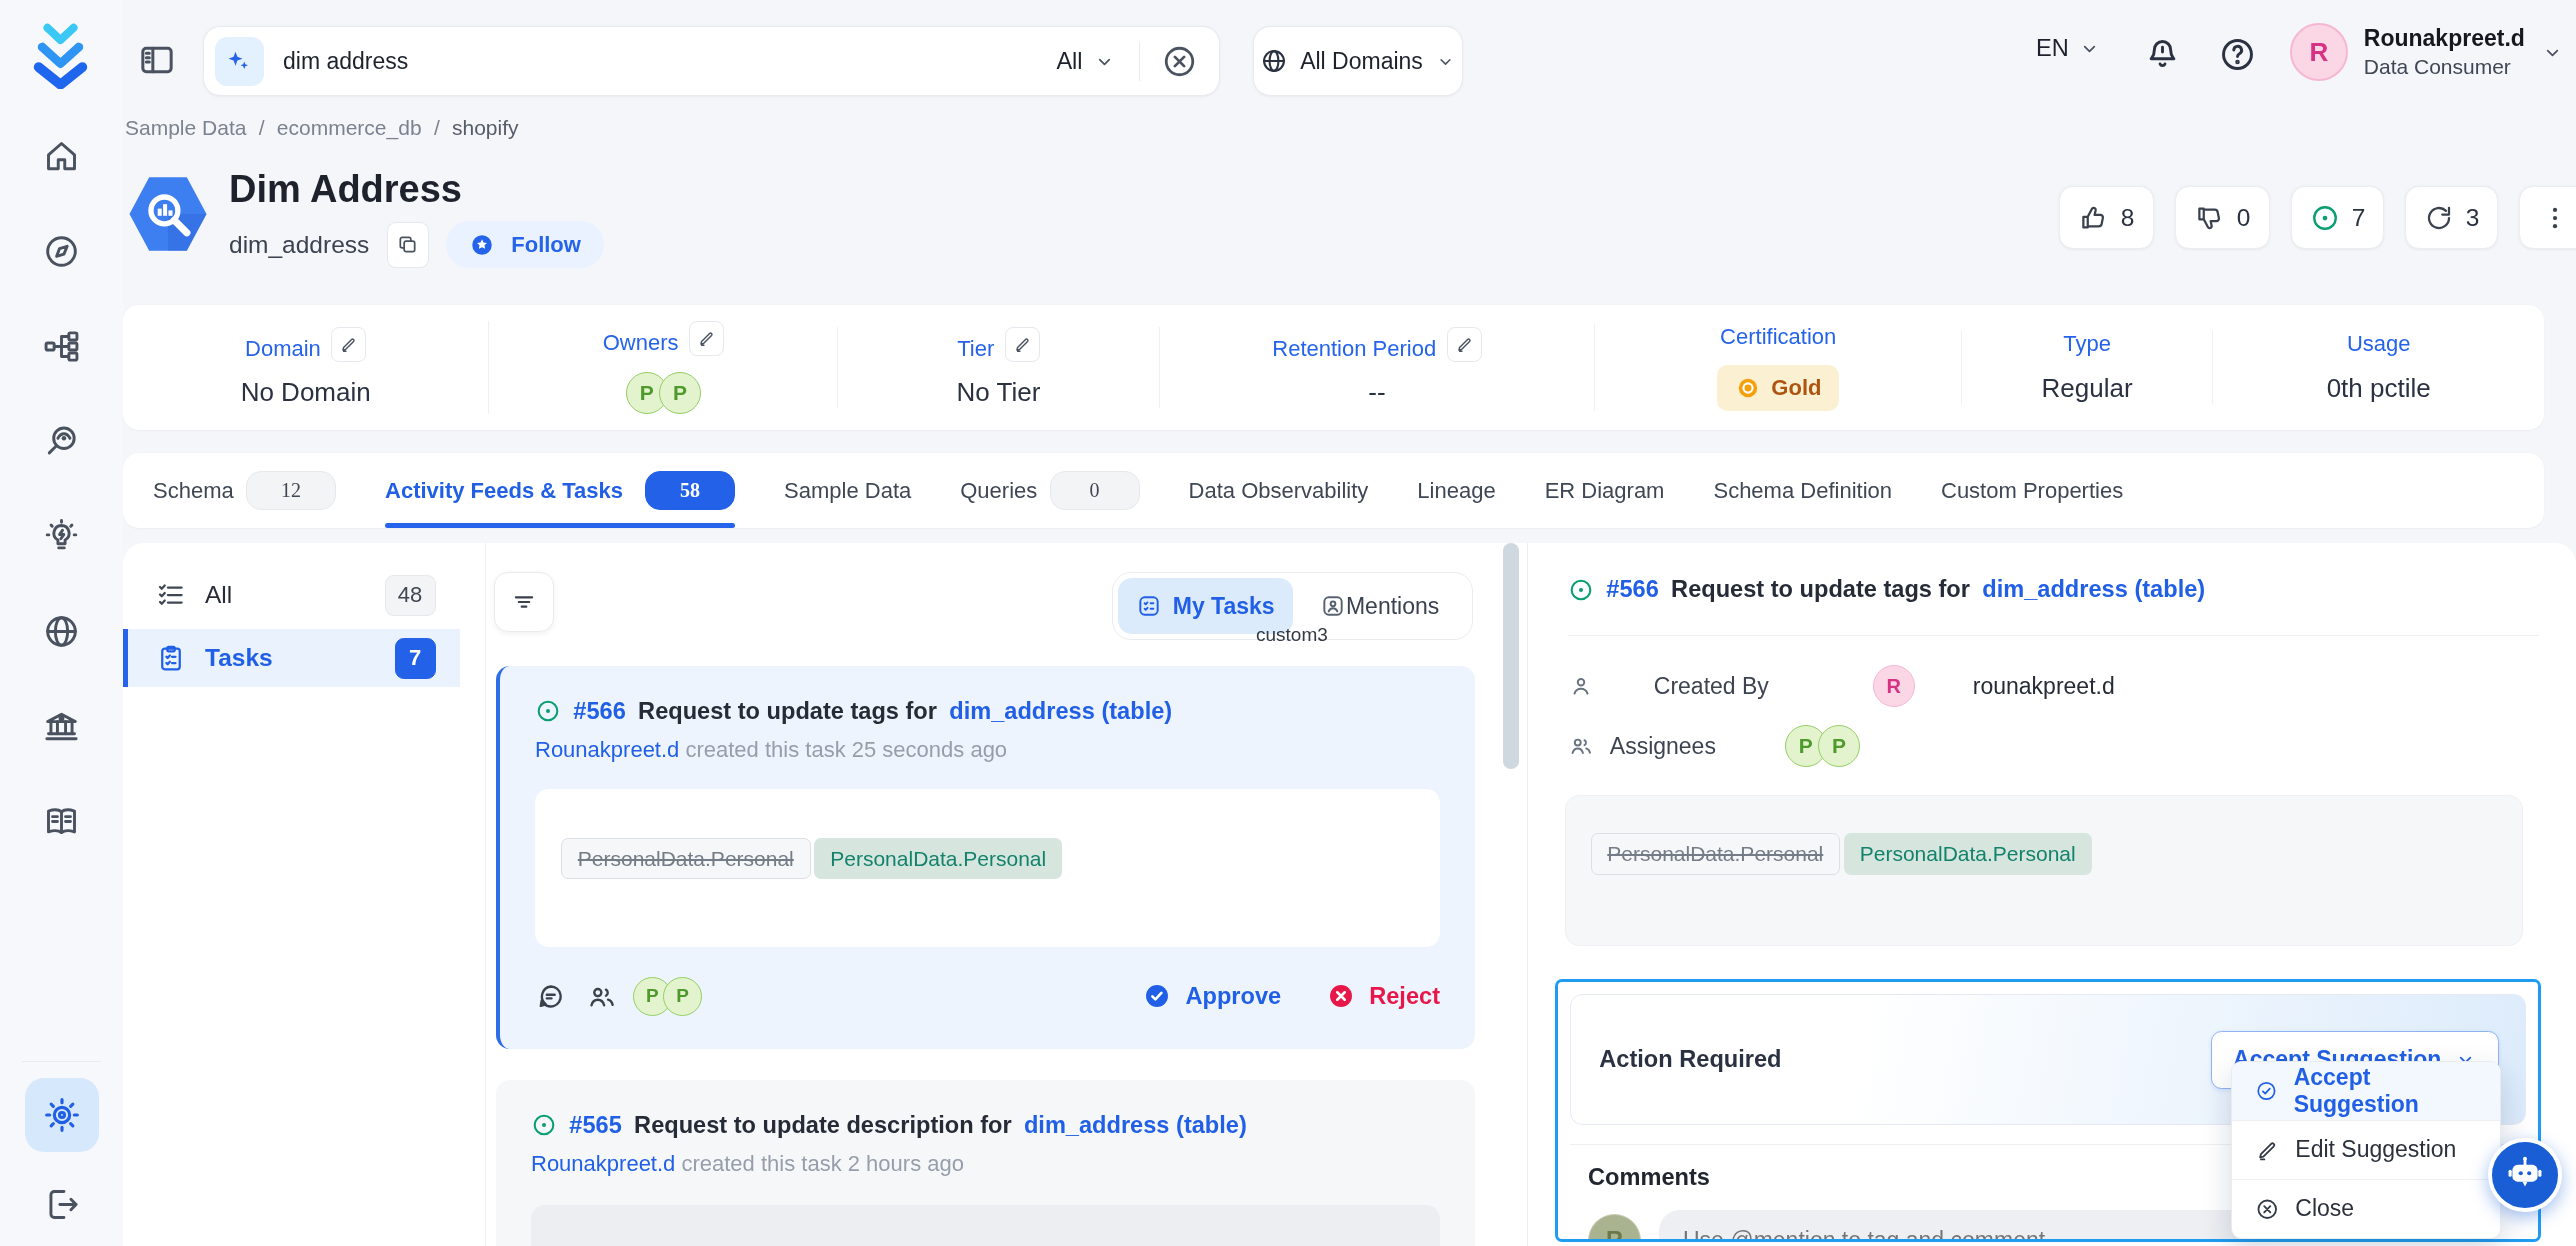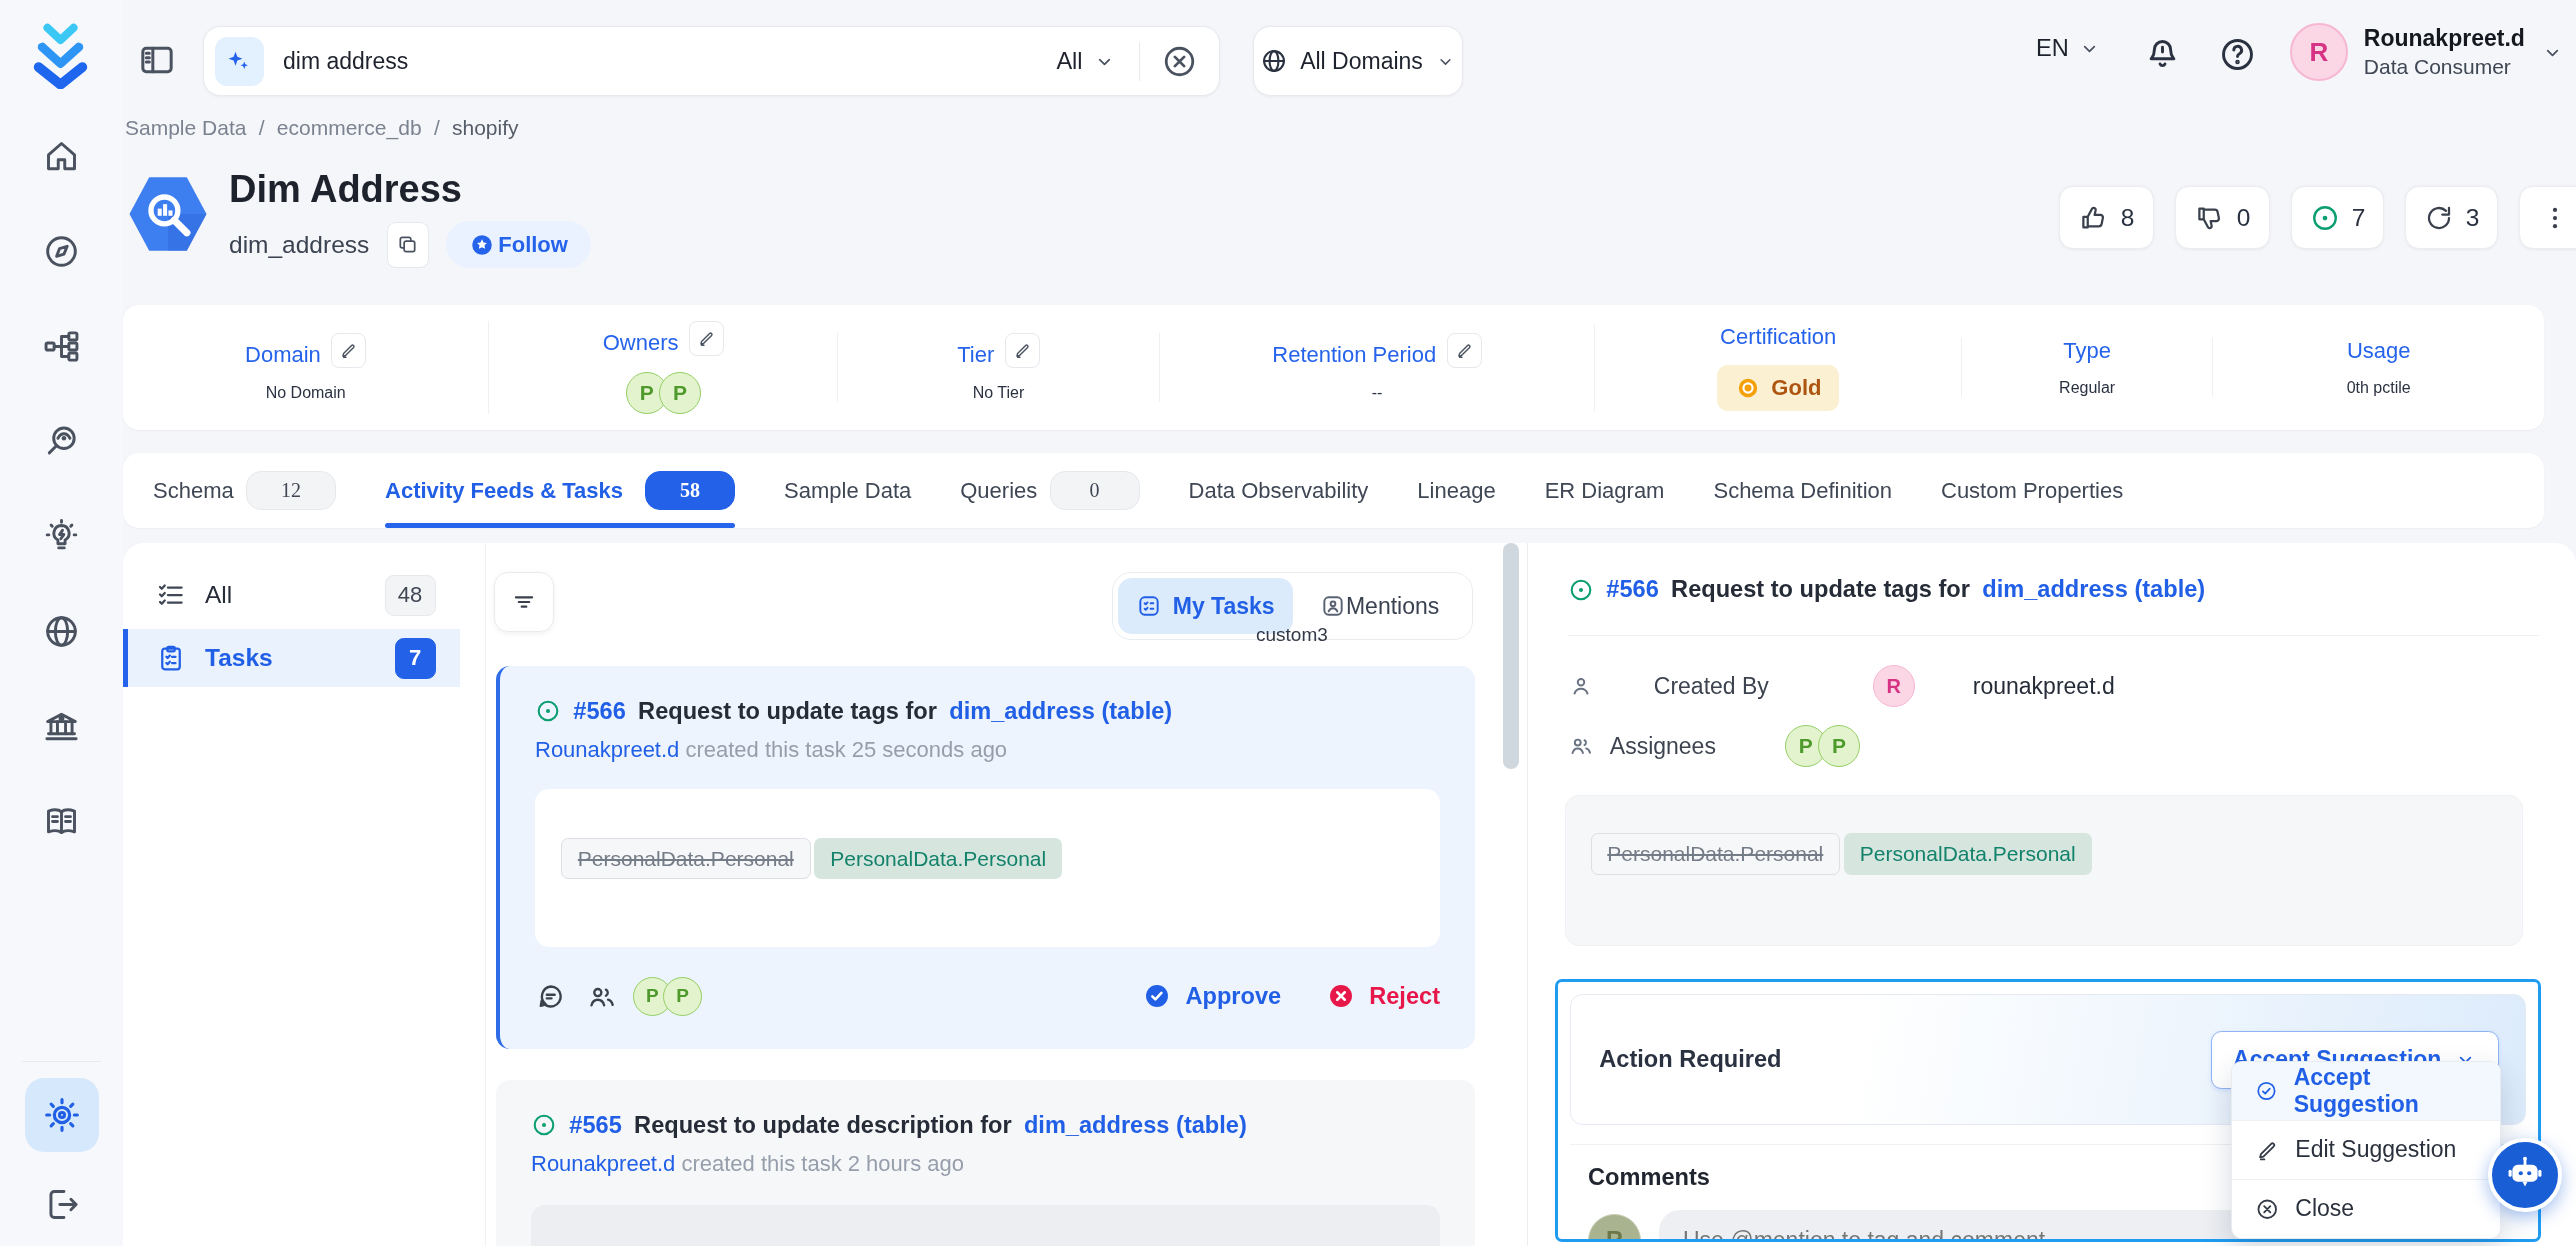--- a/index.html
+++ b/index.html
@@ -18,21 +18,21 @@
   #search-input{border:0;outline:0;flex:1;font:23px "Liberation Sans",sans-serif;color:#1d222c;background:transparent;}
   .divv{width:0.9px;height:39px;background:#e7e9ee;}
   
   .wcard{background:#fff;border-radius:15.8px;box-shadow:0 0.9px 1.8px rgba(16,24,40,.04);}
   .statbtn{height:61px;background:#fff;border:0.9px solid #ebedf1;border-radius:14px;box-shadow:0 0.9px 2.6px rgba(16,24,40,.06);
            display:flex;align-items:center;justify-content:center;gap:12.3px;font-size:24.5px;color:#2a3140;}
   
   .meta-col{flex:1;display:flex;flex-direction:column;align-items:center;justify-content:center;gap:15.8px;position:relative;}
   .meta-col + .meta-col{border-left:0.9px solid #eef0f3;}
   .meta-label{color:#2563eb;font-size:22px;display:flex;align-items:flex-end;gap:10.5px;}
-  .meta-value{color:#2a3140;font-size:16px;}
+  .meta-value{color:#2a3140;font-size:26px;}
   .editbox{width:33px;height:33px;border:0.9px solid #e5e8ec;border-radius:7.9px;background:#fff;display:flex;align-items:center;justify-content:center;}
   .avatarP{width:40px;height:40px;border-radius:50%;background:#e3f3cd;border:1.8px solid #94cf66;color:#4f9a2c;
            font-size:21px;font-weight:700;display:flex;align-items:center;justify-content:center;}
   .avatarP + .avatarP{margin-left:-8.8px;}
   
   .tab{display:flex;align-items:center;gap:12.3px;font-size:22px;color:#3f4754;position:relative;height:100%;}
   .tab .tbadge{background:#f3f4f6;border:0.9px solid #e6e8ec;color:#3f4754;border-radius:15px;min-width:40px;height:37px;
         display:flex;align-items:center;justify-content:center;font-size:20px;padding:0 24px;font-family:Liberation Serif, serif;}
   .tab.active{color:#2160e6;font-weight:700;gap:22px;}
   .tab.active .tbadge{background:#2361e8;border-color:#2361e8;color:#fff;font-weight:700;}
@@ -238,21 +238,21 @@
   </div>
   <div class="abs" style="left:229px;top:168px;font-size:38px;font-weight:700;color:#1d222c;">Dim Address</div>
   <div class="abs flex" style="left:229px;top:221px;gap:17.5px;">
     <span style="font-size:24.5px;color:#3b4250;">dim_address</span>
     <span style="width:40px;height:44px;border:0.9px solid #e5e8ec;border-radius:8.8px;background:#fff;display:flex;align-items:center;justify-content:center;">
       <svg width="23" height="23" viewBox="0 0 24 24" class="ic">
           <rect x="8.5" y="8.5" width="11" height="11" rx="2"></rect>
           <path d="M15.5 8.5 V6.5 a2 2 0 0 0 -2 -2 H6.5 a2 2 0 0 0 -2 2 v7 a2 2 0 0 0 2 2 h2"></path>
         </svg>
     </span>
-    <span class="flex" style="height:47px;background:#e9f2fe;border-radius:23.6px;padding:0 23px;gap:3px;">
+    <span class="flex" style="height:47px;background:#e9f2fe;border-radius:23.6px;padding:0 23px;gap:16px;">
       <svg width="26" height="26" viewBox="0 0 24 24">
           <circle cx="12" cy="12" r="9" fill="#2563eb"></circle>
           <path d="M12 6.8 l1.4 2.9 3.2.4 -2.3 2.2.6 3.2 -2.9-1.5 -2.9 1.5.6-3.2 -2.3-2.2 3.2-.4 Z" fill="#fff"></path>
         </svg>
       <span style="font-size:22px;font-weight:600;color:#2563eb;">Follow</span>
     </span>
   </div>
 
   <div class="abs flex" style="left:2059px;top:186px;gap:21px;">
     <div class="statbtn" style="width:93px;">

